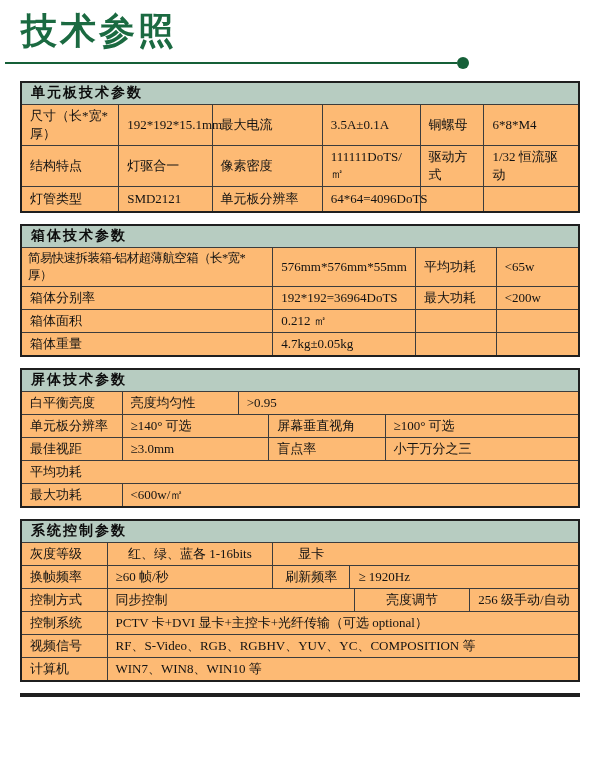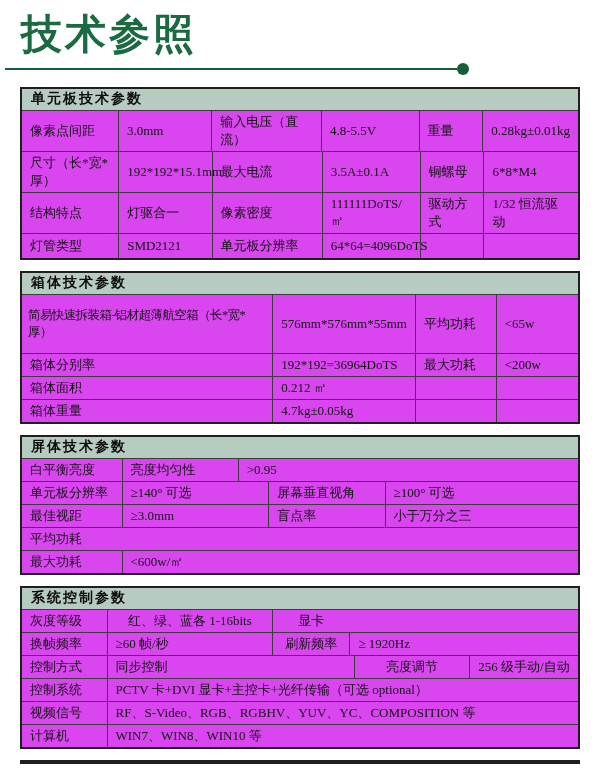--- a/index.html
+++ b/index.html
@@ -2,72 +2,64 @@
 <html><head>
 <meta charset="utf-8">
 <style>
   * { box-sizing: border-box; }
   html,body { margin:0; padding:0; }
   body {
     width:600px; height:770px; background:#ffffff; overflow:hidden;
     font-family:"DejaVu Sans","Liberation Sans",sans-serif;
   }
   .page-title {
-    color:#1b6a41; font-size:41px; font-weight:bold;
+    color:#1b6a41; font-size:36px; font-weight:bold;
     margin:8px 0 0 21px; letter-spacing:3px; line-height:1.28;
   }
   .rule { display:flex; align-items:center; width:464px; margin:3px 0 0 5px; }
   .rule-line { flex:1; height:2px; background:#156038; }
   .rule-dot { width:12px; height:12px; border-radius:50%; background:#156038; flex:0 0 auto; }
 
   .tbl {
     width:560px; margin:11px 0 0 20px;
-    border:2px solid #1f1f1f; background:#d946ef;
+    border:2px solid #1f1f1f; background:#fdba74;
     font-family:"Liberation Serif","DejaVu Serif",serif;
   }
   .tbl.first { margin-top:12px; }
   .sec-title {
     background:#b7ccc1; color:#0d0d0d; font-weight:bold; font-size:14px;
     letter-spacing:2px; padding:1px 9px 2px;
     font-family:"DejaVu Sans","Liberation Sans",sans-serif;
   }
   .rows .tr { display:flex; border-top:1px solid #3c3c3c; align-items:stretch; }
   .td {
     border-left:1px solid #3c3c3c; padding:2px 8px;
     font-size:13px; color:#121212; display:flex; align-items:center; min-height:19px;
   }
   .td:first-child { border-left:none; }
   .td.grow { flex:1; }
   .td.ctr { justify-content:center; text-align:center; }
-  .td.tight { font-size:12.5px; letter-spacing:-0.6px; padding:12px 6px; }
+  .td.tight { font-size:12.5px; letter-spacing:-0.6px; padding:2px 6px; }
   .s1 .td { min-height:24px; }
   .s2 .td { min-height:19px; }
   .s3 .td { min-height:19px; }
   .s4 .td { min-height:18px; }
 </style>
 </head>
 <body>
 
 <h1 class="page-title">技术参照</h1>
 <div class="rule">
   <div class="rule-line"></div>
   <div class="rule-dot"></div>
 </div>
 
 <div class="tbl first">
   <div class="sec-title">单元板技术参数</div>
   <div class="rows s1">
-    <div class="tr">
-      <div class="td" style="width:17.3%">像素点间距</div>
-      <div class="td" style="width:16.8%">3.0mm</div>
-      <div class="td" style="width:19.8%">输入电压（直流）</div>
-      <div class="td" style="width:17.6%">4.8-5.5V</div>
-      <div class="td" style="width:11.5%">重量</div>
-      <div class="td grow">0.28kg±0.01kg</div>
-    </div>
     <div class="tr">
       <div class="td" style="width:17.3%">尺寸（长*宽*厚）</div>
       <div class="td" style="width:16.8%">192*192*15.1mm</div>
       <div class="td" style="width:19.8%">最大电流</div>
       <div class="td" style="width:17.6%">3.5A±0.1A</div>
       <div class="td" style="width:11.5%">铜螺母</div>
       <div class="td grow">6*8*M4</div>
     </div>
     <div class="tr">
       <div class="td" style="width:17.3%">结构特点</div>

